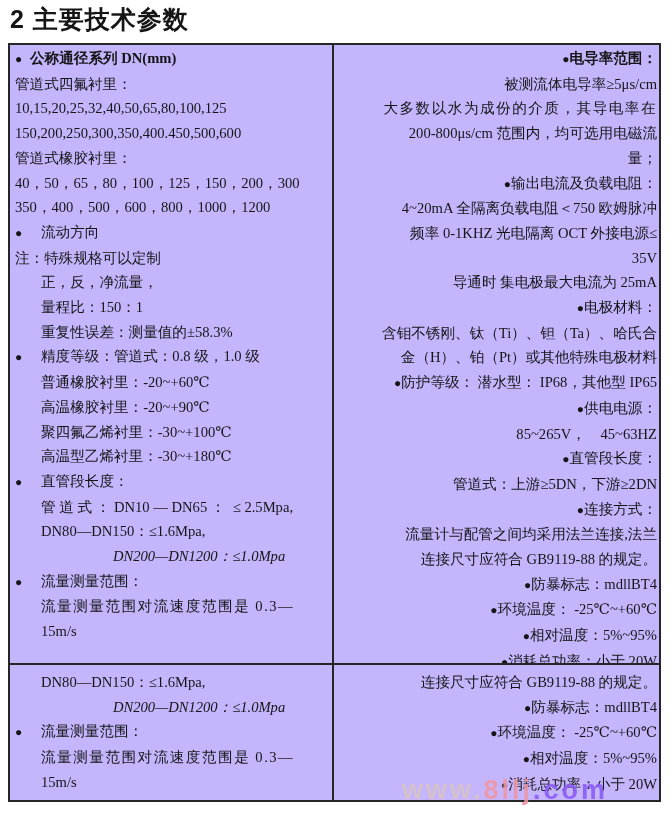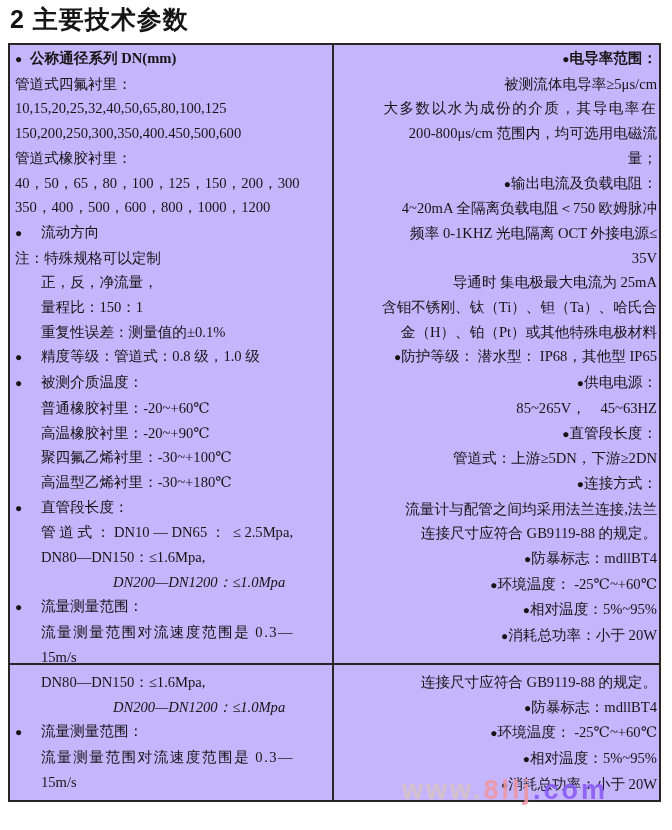--- a/index.html
+++ b/index.html
@@ -54,23 +54,22 @@
       <div class="line ind0"><span class="txt">管道式四氟衬里：</span></div>
       <div class="line ind0"><span class="txt">10,15,20,25,32,40,50,65,80,100,125</span></div>
       <div class="line ind0"><span class="txt">150,200,250,300,350,400.450,500,600</span></div>
       <div class="line ind0"><span class="txt">管道式橡胶衬里：</span></div>
       <div class="line ind0"><span class="txt">40，50，65，80，100，125，150，200，300</span></div>
       <div class="line ind0"><span class="txt">350，400，500，600，800，1000，1200</span></div>
       <div class="line ind0"><span class="bullet">●</span><span class="txt">流动方向</span></div>
       <div class="line ind0"><span class="txt">注：特殊规格可以定制</span></div>
       <div class="line ind1"><span class="txt">正，反，净流量，</span></div>
       <div class="line ind1"><span class="txt">量程比：150：1</span></div>
-      <div class="line ind1"><span class="txt">重复性误差：测量值的±0.1%</span></div>
+      <div class="line ind1"><span class="txt">重复性误差：测量值的±58.3%</span></div>
       <div class="line ind0"><span class="bullet">●</span><span class="txt">精度等级：管道式：0.8 级，1.0 级</span></div>
-      <div class="line ind0"><span class="bullet">●</span><span class="txt">被测介质温度：</span></div>
       <div class="line ind1"><span class="txt">普通橡胶衬里：-20~+60℃</span></div>
       <div class="line ind1"><span class="txt">高温橡胶衬里：-20~+90℃</span></div>
       <div class="line ind1"><span class="txt">聚四氟乙烯衬里：-30~+100℃</span></div>
       <div class="line ind1"><span class="txt">高温型乙烯衬里：-30~+180℃</span></div>
       <div class="line ind0"><span class="bullet">●</span><span class="txt">直管段长度：</span></div>
       <div class="line ind1"><span class="txt">管 道 式 ： DN10 — DN65 ：  ≤ 2.5Mpa,</span></div>
       <div class="line ind1"><span class="txt">DN80—DN150：≤1.6Mpa,</span></div>
       <div class="line ind2"><span class="txt">DN200—DN1200：≤1.0Mpa</span></div>
       <div class="line ind0"><span class="bullet">●</span><span class="txt">流量测量范围：</span></div>
       <div class="line ind1 spread"><span class="txt">流量测量范围对流速度范围是 0.3—</span></div>
@@ -80,20 +79,21 @@
       <div class="line ind0 bold"><span class="bullet">●</span><span class="txt">电导率范围：</span></div>
       <div class="line ind1"><span class="txt">被测流体电导率≥5μs/cm</span></div>
       <div class="line ind1 spread"><span class="txt">大多数以水为成份的介质，其导电率在</span></div>
       <div class="line ind1"><span class="txt">200-800μs/cm 范围内，均可选用电磁流</span></div>
       <div class="line ind1"><span class="txt">量；</span></div>
       <div class="line ind0"><span class="bullet">●</span><span class="txt">输出电流及负载电阻：</span></div>
       <div class="line ind1"><span class="txt">4~20mA 全隔离负载电阻＜750 欧姆脉冲</span></div>
       <div class="line ind1"><span class="txt">频率 0-1KHZ 光电隔离 OCT 外接电源≤</span></div>
       <div class="line ind1"><span class="txt">35V</span></div>
       <div class="line ind1"><span class="txt">导通时 集电极最大电流为 25mA</span></div>
+      <div class="line ind0"><span class="bullet">●</span><span class="txt">电极材料：</span></div>
       <div class="line ind1"><span class="txt">含钼不锈刚、钛（Ti）、钽（Ta）、哈氏合</span></div>
       <div class="line ind1"><span class="txt">金（H）、铂（Pt）或其他特殊电极材料</span></div>
       <div class="line ind0"><span class="bullet">●</span><span class="txt">防护等级： 潜水型： IP68，其他型 IP65</span></div>
       <div class="line ind0"><span class="bullet">●</span><span class="txt">供电电源：</span></div>
       <div class="line ind1"><span class="txt">85~265V，    45~63HZ</span></div>
       <div class="line ind0"><span class="bullet">●</span><span class="txt">直管段长度：</span></div>
       <div class="line ind1"><span class="txt">管道式：上游≥5DN，下游≥2DN</span></div>
       <div class="line ind0"><span class="bullet">●</span><span class="txt">连接方式：</span></div>
       <div class="line ind1"><span class="txt">流量计与配管之间均采用法兰连接,法兰</span></div>
       <div class="line ind1"><span class="txt">连接尺寸应符合 GB9119-88 的规定。</span></div>

